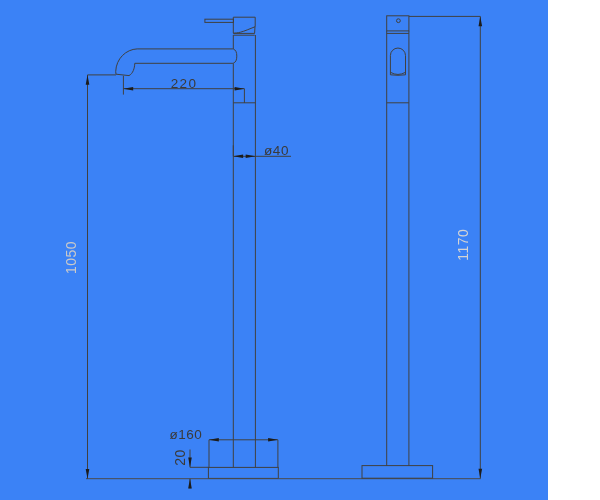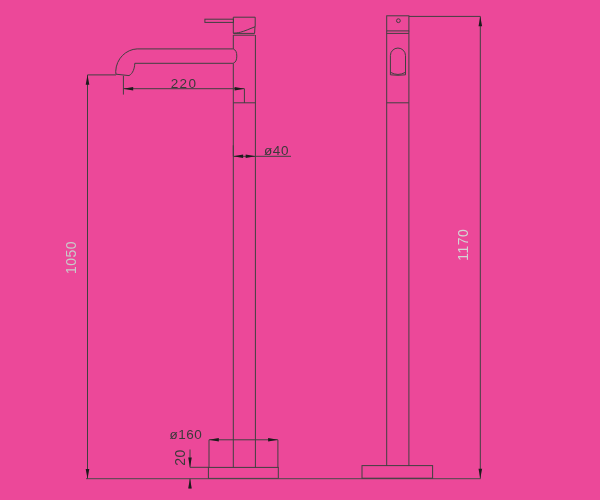--- a/index.html
+++ b/index.html
@@ -1,16 +1,16 @@
 <!DOCTYPE html>
 <html><head>
 <meta charset="utf-8">
 <style>
   html,body{margin:0;padding:0;background:#ffffff;}
-  .wrap{width:600px;height:500px;position:relative;background:#ec4899;overflow:hidden;text-decoration:underline;}
+  .wrap{width:548px;height:500px;position:relative;background:#3b82f6;overflow:hidden;text-decoration:underline;}
   svg{display:block;font-family:"Liberation Sans", sans-serif;}
 </style>
 </head>
 <body>
 <div class="wrap">
 <svg width="600" height="500" viewBox="0 0 600 500">
   <g fill="none" stroke="#404040" stroke-width="1">
 
     <g>
       <rect x="204.9" y="19.2" width="28.6" height="3.2"></rect>

